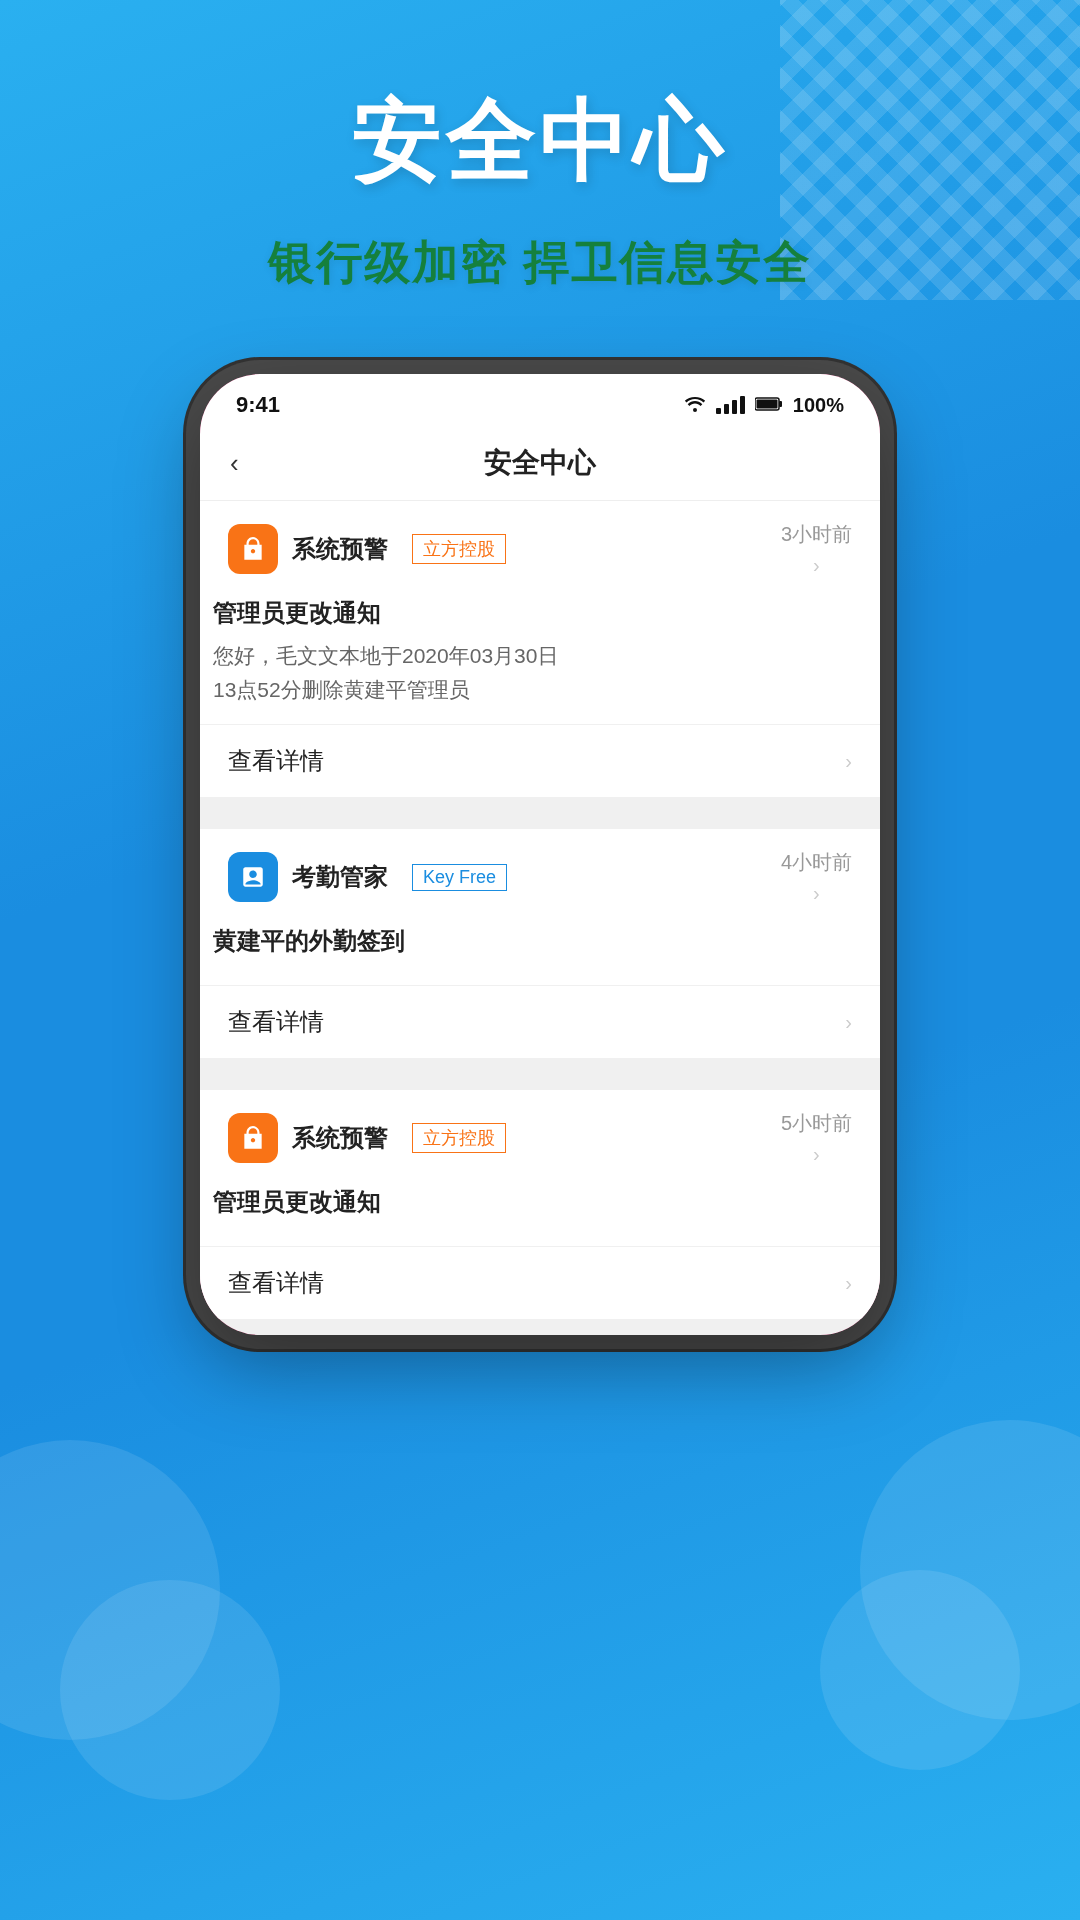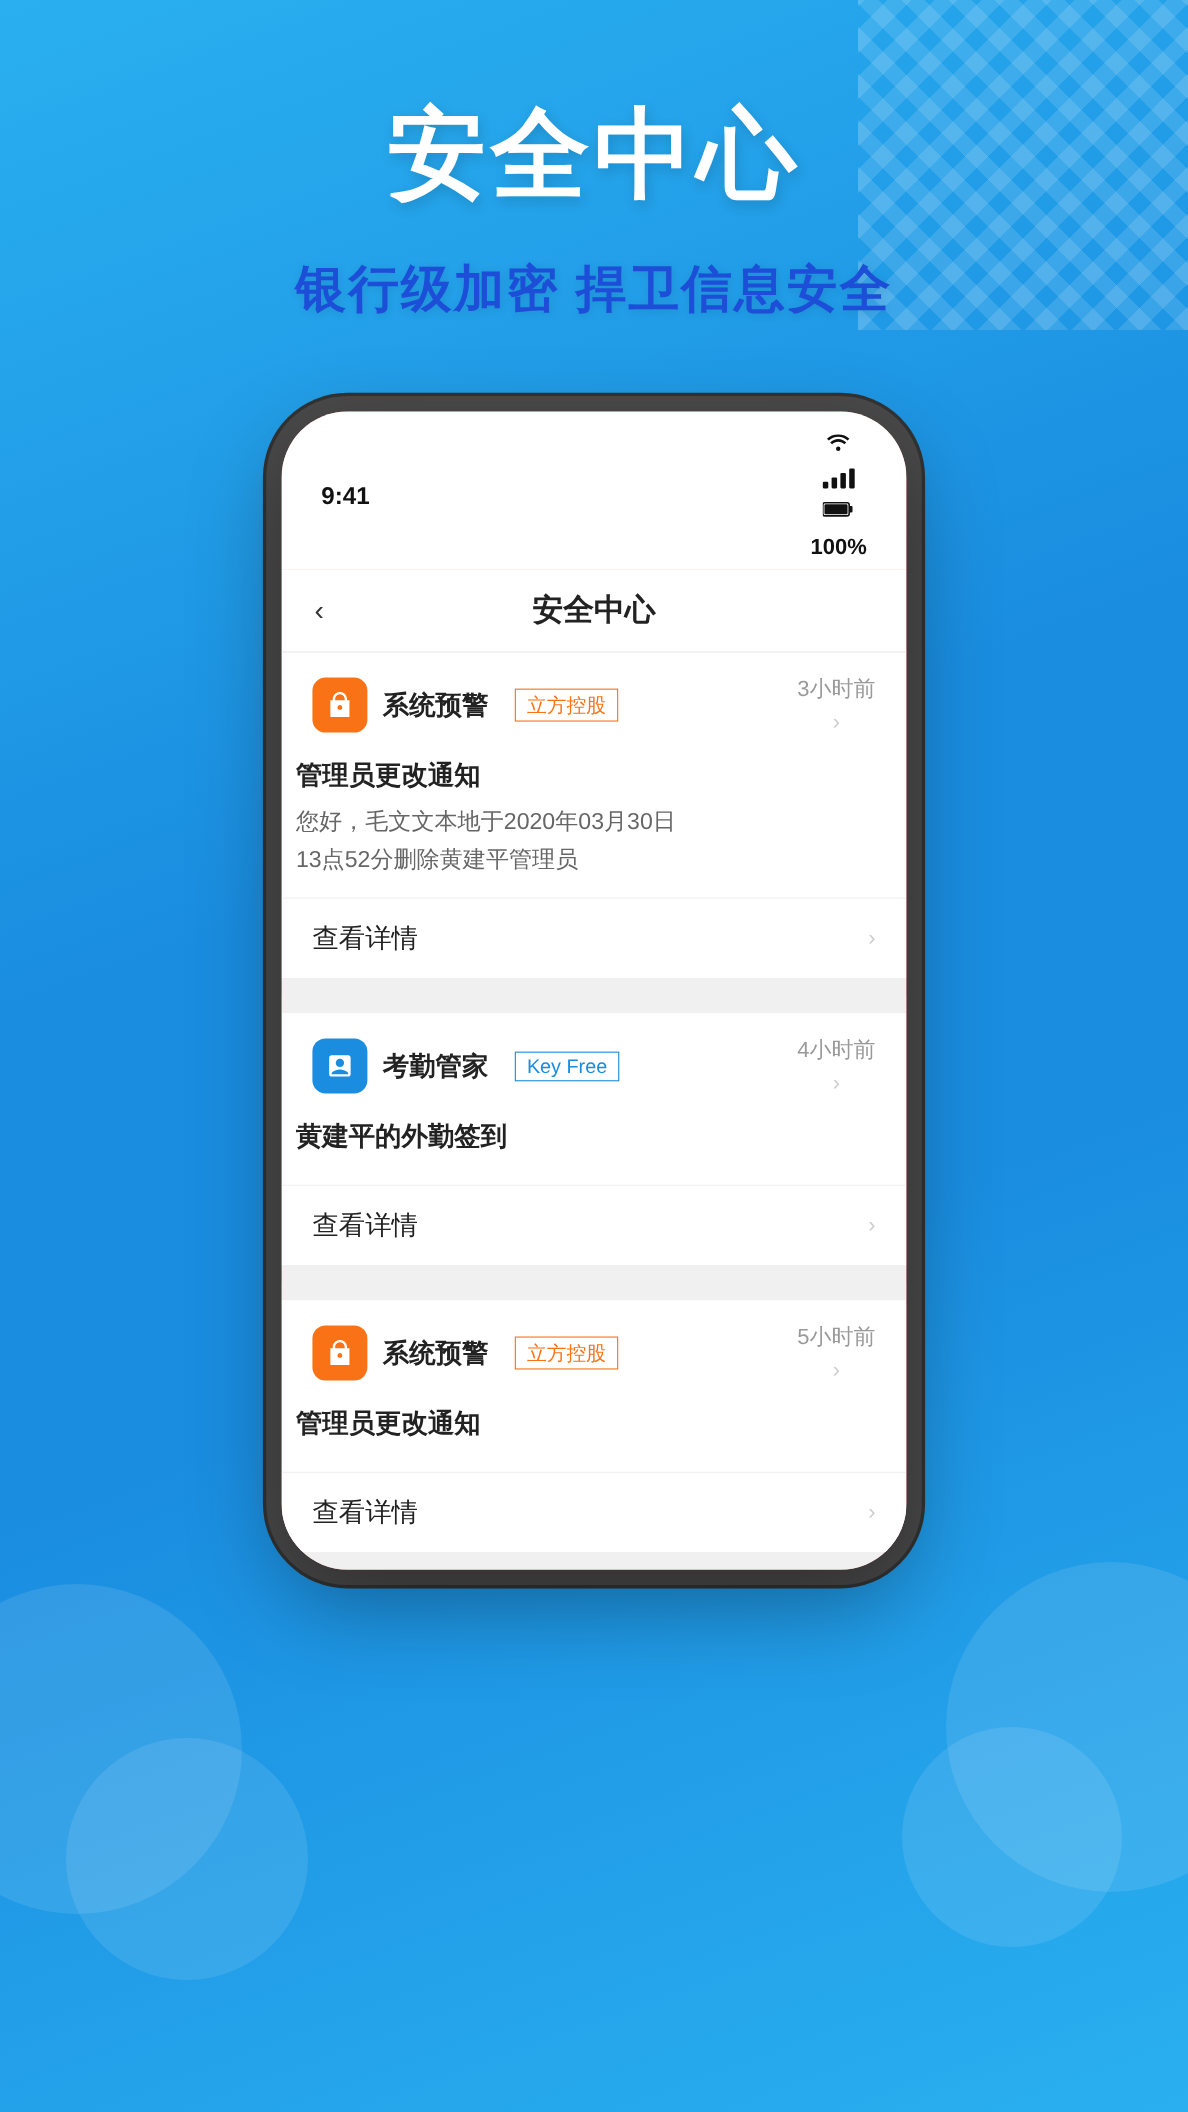--- a/index.html
+++ b/index.html
@@ -67,39 +67,39 @@
       font-weight: 900;
       color: #fff;
       letter-spacing: 4px;
       text-shadow: 2px 4px 12px rgba(0,0,0,0.15);
       margin-bottom: 30px;
     }
 
     .hero-subtitle {
       font-size: 46px;
       font-weight: 600;
-      color: #1d4ed8;
+      color: #15803d;
       letter-spacing: 2px;
       text-shadow: 1px 2px 8px rgba(0,0,0,0.1);
     }
 
     
     .phone-wrapper {
       display: flex;
       justify-content: center;
       align-items: flex-start;
       position: relative;
       z-index: 2;
       padding: 0 60px;
       margin-top: 20px;
     }
 
     .phone-frame {
-      width: 568px;
-      background: #fca5a5;
+      width: 680px;
+      background: #be185d;
       border-radius: 60px;
       box-shadow: 0 30px 80px rgba(0,0,0,0.35), 0 0 0 14px #4a4a4a, 0 0 0 17px #333;
       overflow: hidden;
       position: relative;
     }
 
     
     .phone-frame::before {
       content: '';
       position: absolute;
@@ -119,21 +119,20 @@
       padding: 18px 36px 8px;
       font-size: 22px;
       font-weight: 600;
       color: #111;
     }
 
     .status-right {
       display: flex;
       align-items: center;
       gap: 10px;
-      flex-direction: column;
     }
 
     .wifi-icon { font-size: 20px; }
     .signal-bars {
       display: flex;
       align-items: flex-end;
       gap: 3px;
       height: 18px;
     }
     .signal-bar {

